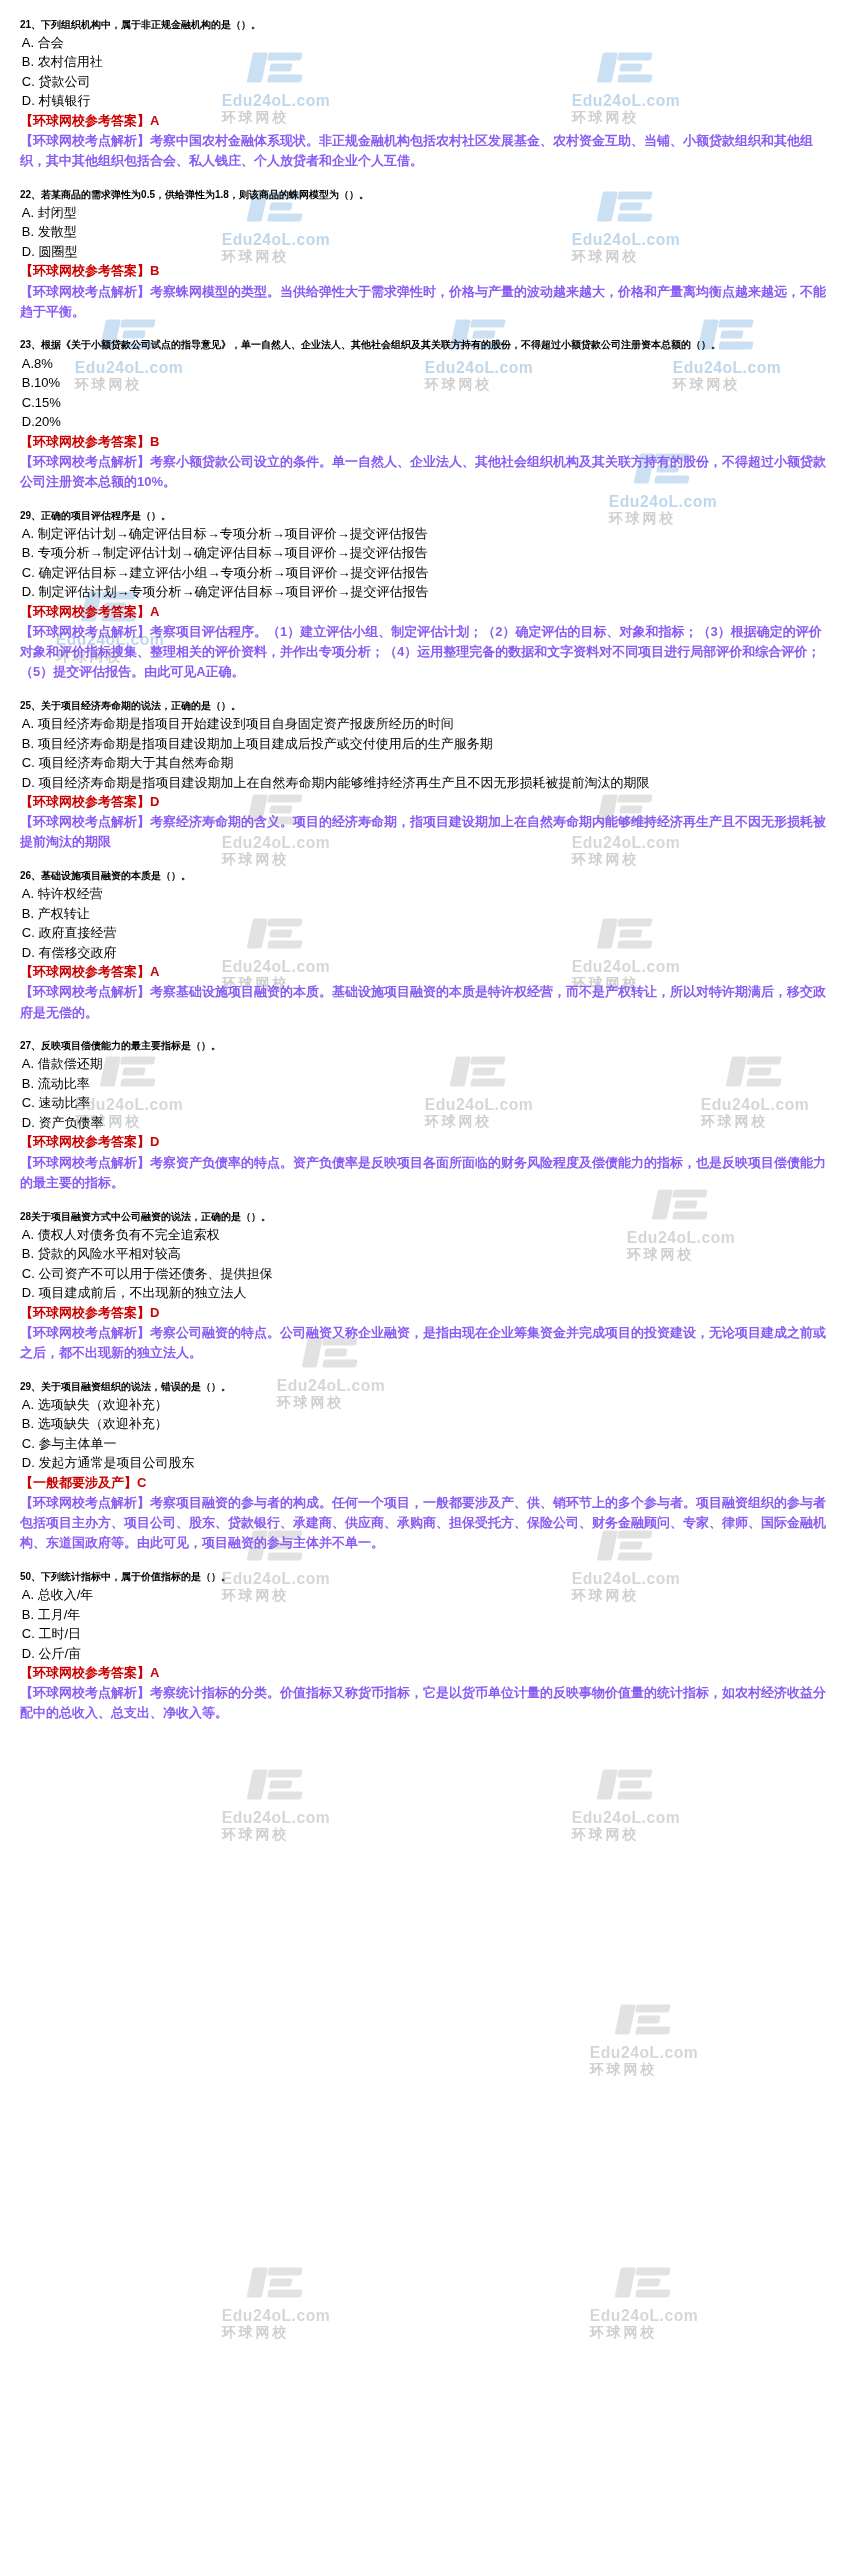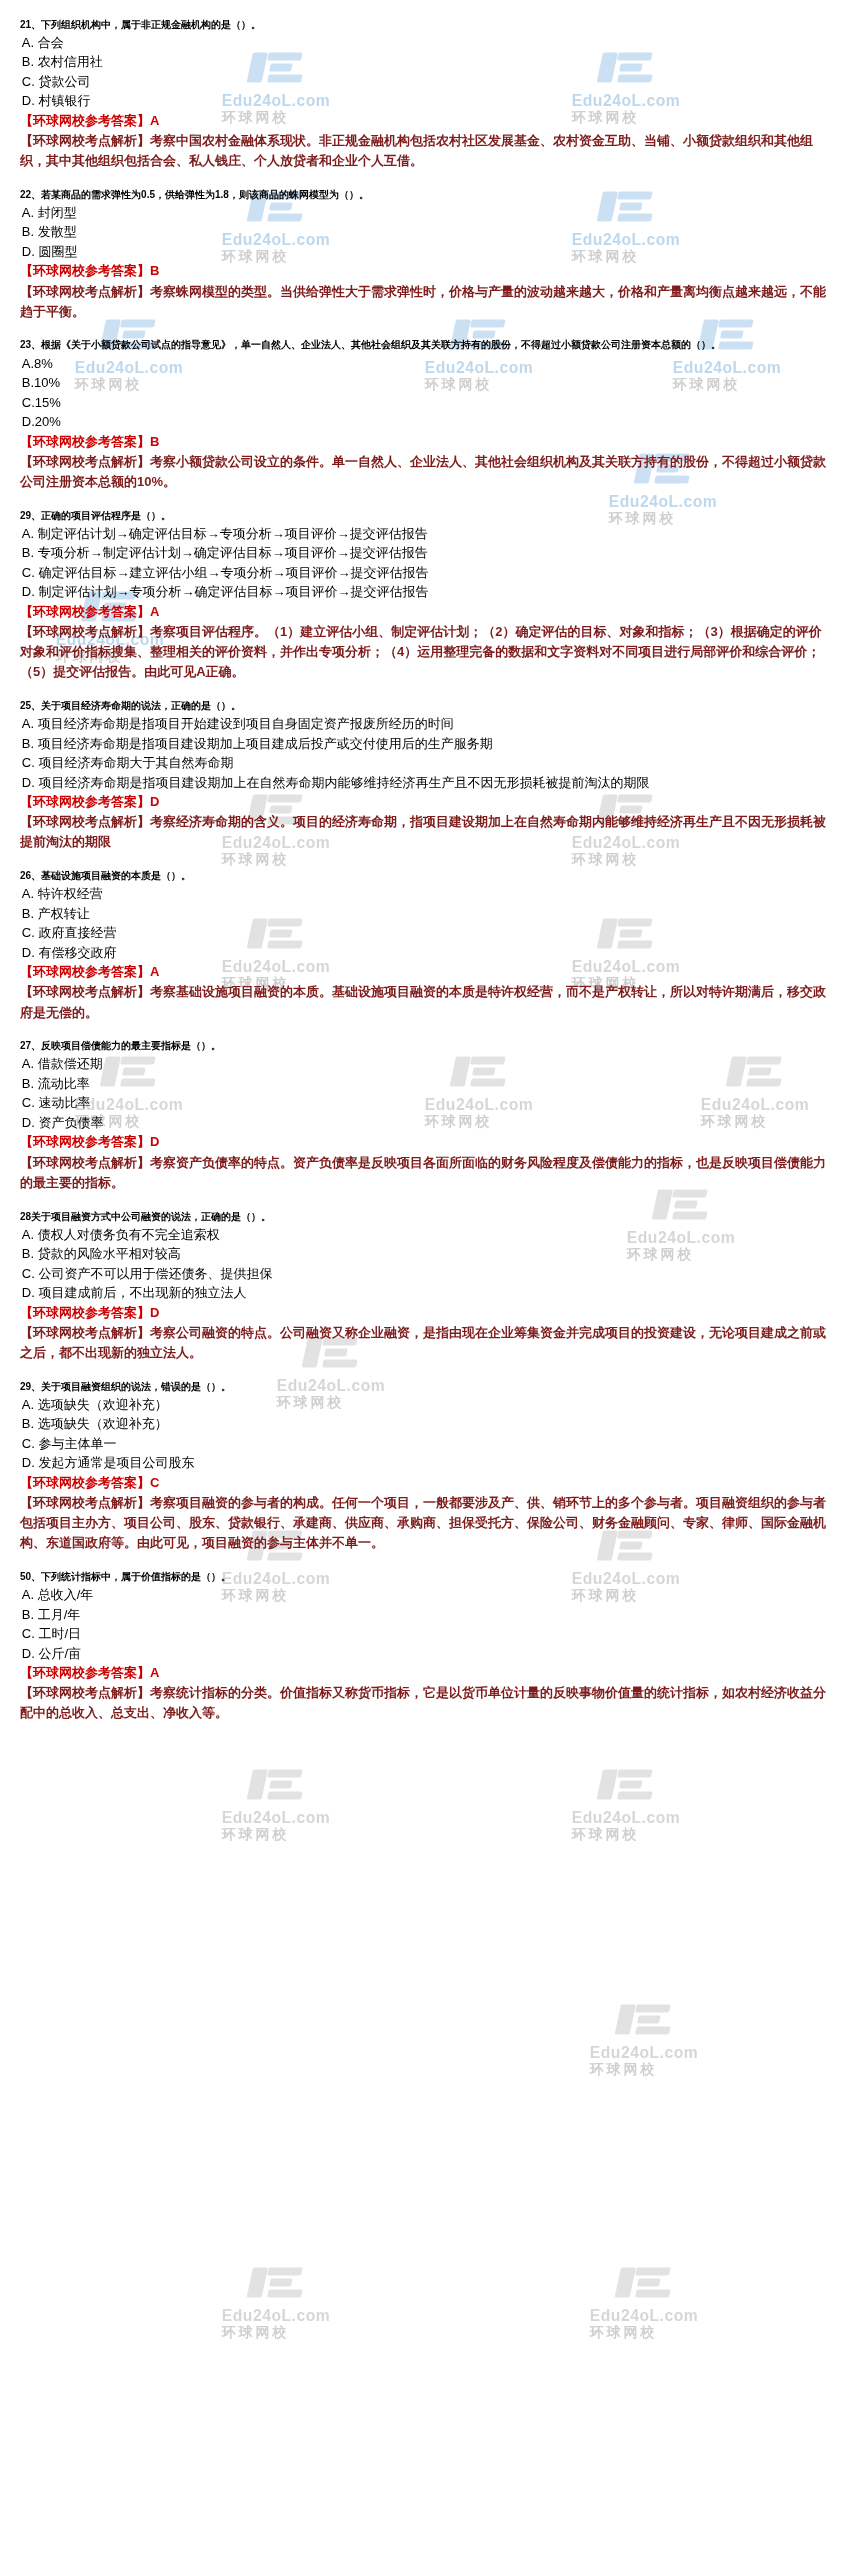--- a/index.html
+++ b/index.html
@@ -94,21 +94,21 @@
   }
   .ans {
     font-size: 13px;
     font-weight: bold;
     color: #cc0000;
     line-height: 1.55;
   }
   .exp {
     font-size: 13px;
     font-weight: bold;
-    color: #7f1d1d;
+    color: #8b5cf6;
     line-height: 1.55;
   }
 </style>
 </head>
 <body>
 
 <div class="page">
 
   <div class="wm-layer">
     <div class="wm" style="left:276px; top:87px;">
@@ -493,21 +493,21 @@
       <div class="ans">【环球网校参考答案】D</div>
       <div class="exp">【环球网校考点解析】考察公司融资的特点。公司融资又称企业融资，是指由现在企业筹集资金并完成项目的投资建设，无论项目建成之前或之后，都不出现新的独立法人。</div>
     </div>
 
     <div class="qblock">
       <div class="stem">29、关于项目融资组织的说法，错误的是（）。</div>
       <div class="opt">A. 选项缺失（欢迎补充）</div>
       <div class="opt">B. 选项缺失（欢迎补充）</div>
       <div class="opt">C. 参与主体单一</div>
       <div class="opt">D. 发起方通常是项目公司股东</div>
-      <div class="ans">【环球网校参考答案】C</div>
+      <div class="ans">【一般都要涉及产】C</div>
       <div class="exp">【环球网校考点解析】考察项目融资的参与者的构成。任何一个项目，一般都要涉及产、供、销环节上的多个参与者。项目融资组织的参与者包括项目主办方、项目公司、股东、贷款银行、承建商、供应商、承购商、担保受托方、保险公司、财务金融顾问、专家、律师、国际金融机构、东道国政府等。由此可见，项目融资的参与主体并不单一。</div>
     </div>
 
     <div class="qblock">
       <div class="stem">50、下列统计指标中，属于价值指标的是（）。</div>
       <div class="opt">A. 总收入/年</div>
       <div class="opt">B. 工月/年</div>
       <div class="opt">C. 工时/日</div>
       <div class="opt">D. 公斤/亩</div>
       <div class="ans">【环球网校参考答案】A</div>

